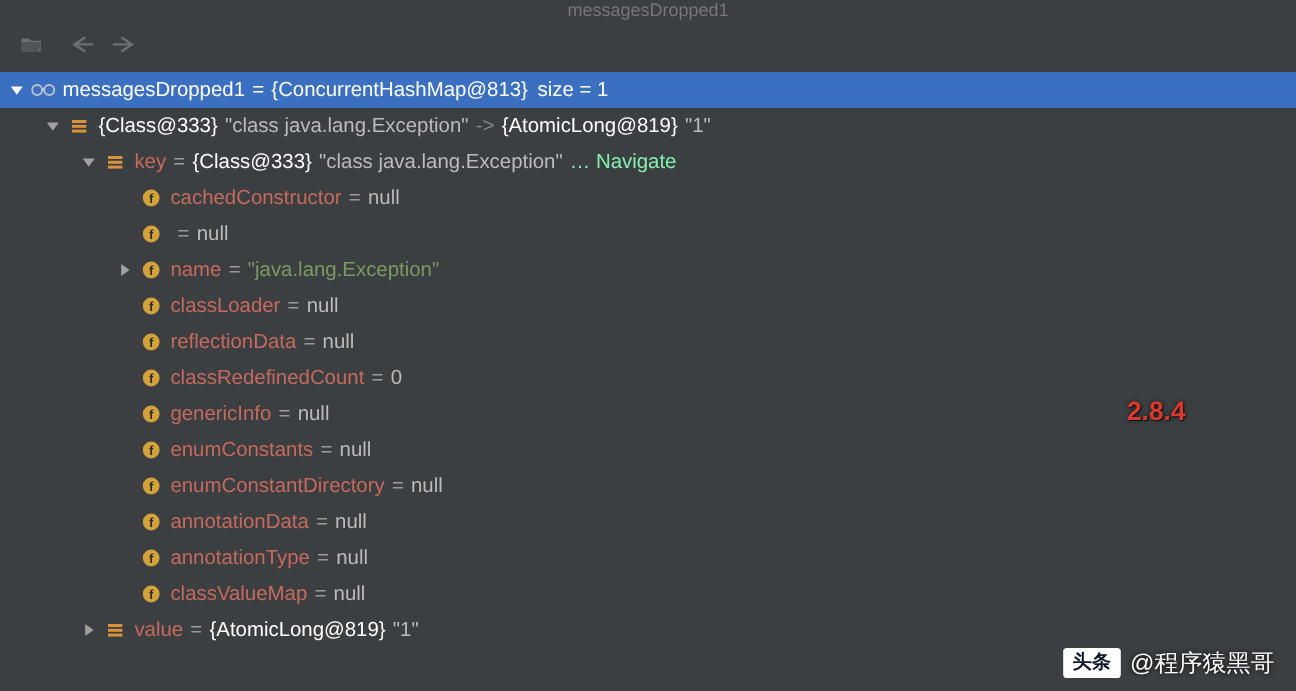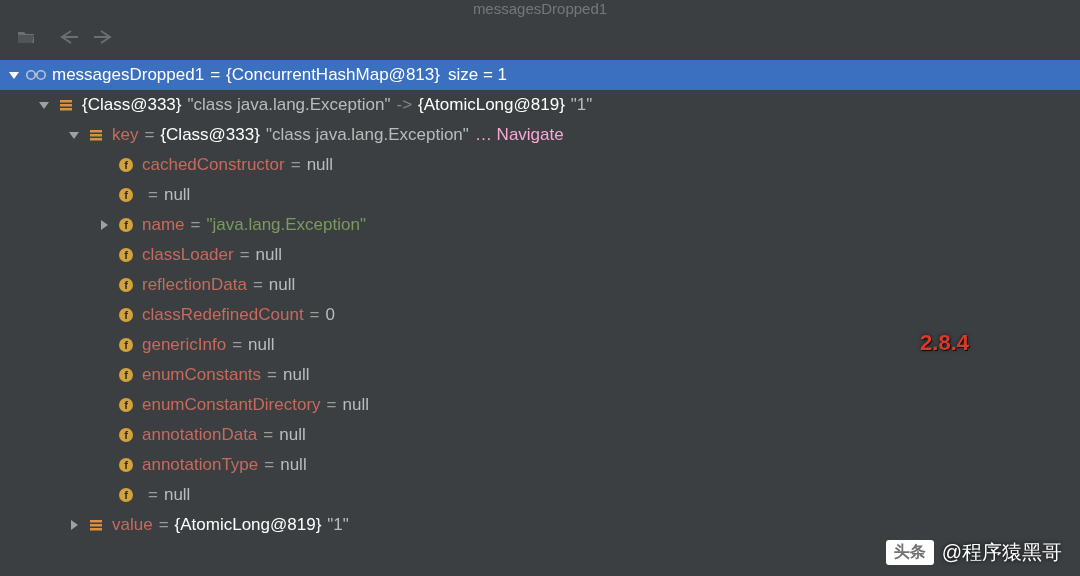--- a/index.html
+++ b/index.html
@@ -62,32 +62,32 @@
     align-items: center; justify-content: center;
     margin: 0 6px 0 2px;
     flex-shrink: 0;
   }
   .txt { display:inline-flex; align-items:center; gap:0; }
   .c-name   { color: #c66a5d; }
   .c-eq     { color: #9b9c9a; padding: 0 6px; }
   .c-ref    { color: #ffffff; }
   .c-str    { color: #7a9a5f; }
   .c-value  { color: #bbbbbb; }
-  .c-link   { color: #f9a8d4; }
+  .c-link   { color: #86efac; }
   .c-arrow  { color: #888987; padding: 0 6px; }
   .row.selected .c-name,
   .row.selected .c-eq,
   .row.selected .c-ref,
   .row.selected .c-str,
   .row.selected .c-value { color: #ffffff; }
 
   
   .overlay {
     position: absolute;
-    right: 111px;
+    right: 92px;
     top: 330px;
     text-align: right;
     font-family: "Microsoft YaHei", sans-serif;
     font-weight: 700;
     pointer-events: none;
   }
   .overlay .v {
     color: #d93a2b;
     font-size: 22px;
     text-shadow: 0 0 4px rgba(0,0,0,.6), 1px 1px 0 #111;
@@ -104,21 +104,21 @@
     right: 18px;
     bottom: 10px;
     display: flex;
     align-items: center;
     gap: 8px;
     color: #ffffff;
     font-family: "Microsoft YaHei", sans-serif;
   }
   .byline .tou {
     background: #ffffff;
-    color: #737373;
+    color: #0f172a;
     font-weight: 800;
     font-size: 16px;
     padding: 2px 8px;
     border-radius: 3px;
   }
   .byline .at {
     font-size: 20px;
     font-weight: 400;
     text-shadow: 0 0 4px #000;
   }
@@ -416,20 +416,21 @@
         <span class="chevron none">
           <svg width="12" height="12"></svg>
         </span>
         <span class="ico">
           <svg width="16" height="16" viewBox="0 0 16 16">
             <circle cx="8" cy="8" r="7" fill="#d4a23a"></circle>
             <text x="8" y="12" text-anchor="middle" font-size="11" font-weight="700" fill="#2e2e2e" font-family="Arial">f</text>
           </svg>
         </span>
         <span class="txt">
+          <span class="c-name">classValueMap</span>
           <span class="c-eq">=</span>
           <span class="c-value">null</span>
         </span>
       </div>
     </div>
 
   <div class="row">
     <span class="indent" style="width:60px"></span>
     <span class="chevron">
       <svg width="12" height="12" viewBox="0 0 12 12">

